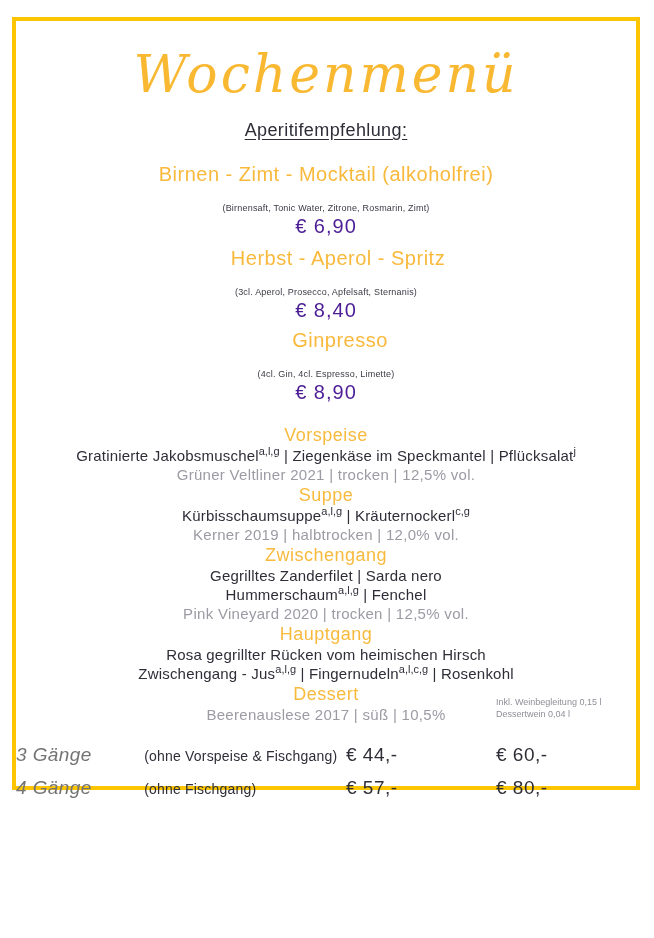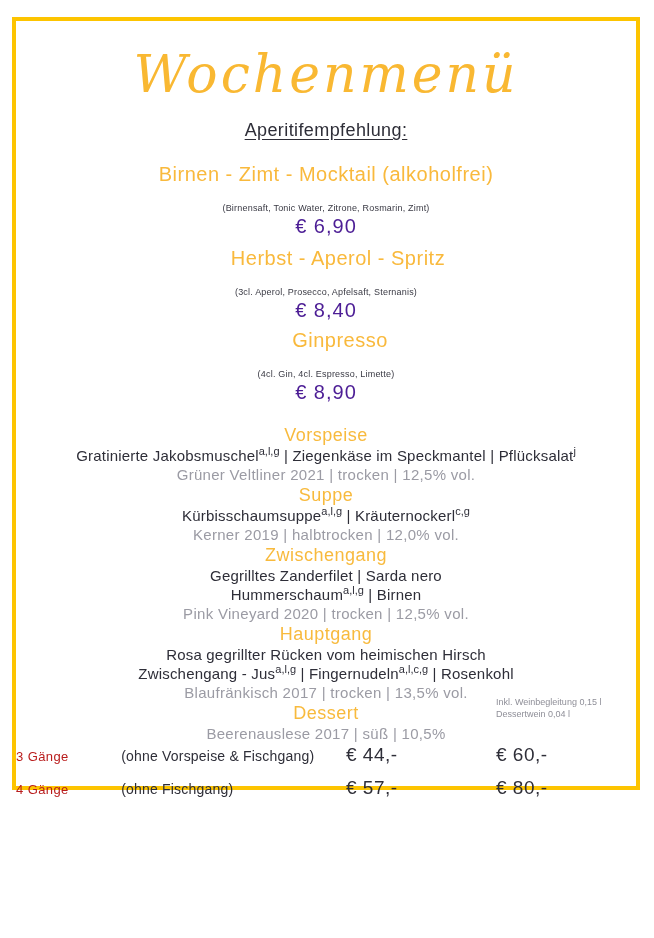--- a/index.html
+++ b/index.html
@@ -33,21 +33,21 @@
     position:absolute;left:496px;top:696px;width:130px;text-align:left;
     font-size:9px;line-height:12px;color:#8F8F98;
   }
   .price-table{
     position:absolute;left:16px;top:733px;width:600px;text-align:left;
   }
   .price-row{
     display:grid;grid-template-columns:330px 150px auto;align-items:baseline;
     margin-top:11px;
   }
-  .pr-label{font-size:13px;letter-spacing:.4px;color:#b91c1c;}
+  .pr-label{font-size:19px;letter-spacing:.4px;color:#737373;font-style:italic;}
   .pr-qualifier{font-size:14px;letter-spacing:.2px;color:#2E2E38;margin-left:48px;}
   .pr-price{font-size:19px;letter-spacing:.5px;color:#2E2E38;}
   .logo-mask{
     position:absolute;left:50%;top:906px;transform:translateX(-50%);
     width:100px;height:16px;background:#ffffff;
   }
   .logo{
     position:absolute;left:50%;top:872px;transform:translateX(-50%);
     width:120px;height:64px;
   }
@@ -92,29 +92,28 @@
 
       <div>
         <div class="course-heading">Suppe</div>
         <div class="dish"><span>Kürbisschaumsuppe</span><sup>a,l,g</sup><span> |  Kräuternockerl</span><sup>c,g</sup></div>
         <div class="wine">Kerner 2019 | halbtrocken | 12,0% vol.</div>
       </div>
 
       <div>
         <div class="course-heading">Zwischengang</div>
         <div class="dish"><span>Gegrilltes Zanderfilet | Sarda nero</span></div>
-        <div class="dish"><span>Hummerschaum</span><sup>a,l,g</sup><span> | Birnen</span></div>
+        <div class="dish"><span>Hummerschaum</span><sup>a,l,g</sup><span> | Fenchel</span></div>
         <div class="wine">Pink Vineyard 2020 | trocken | 12,5% vol.</div>
       </div>
 
       <div>
         <div class="course-heading">Hauptgang</div>
         <div class="dish"><span>Rosa gegrillter Rücken vom heimischen Hirsch</span></div>
         <div class="dish"><span>Zwischengang - Jus</span><sup>a,l,g</sup><span> | Fingernudeln</span><sup>a,l,c,g</sup><span> | Rosenkohl</span></div>
-        <div class="wine">Blaufränkisch 2017 | trocken | 13,5% vol.</div>
       </div>
 
       <div>
         <div class="course-heading">Dessert</div>
         <div class="wine">Beerenauslese 2017 | süß | 10,5%</div>
       </div>
 
     </div>
   </div>
 

